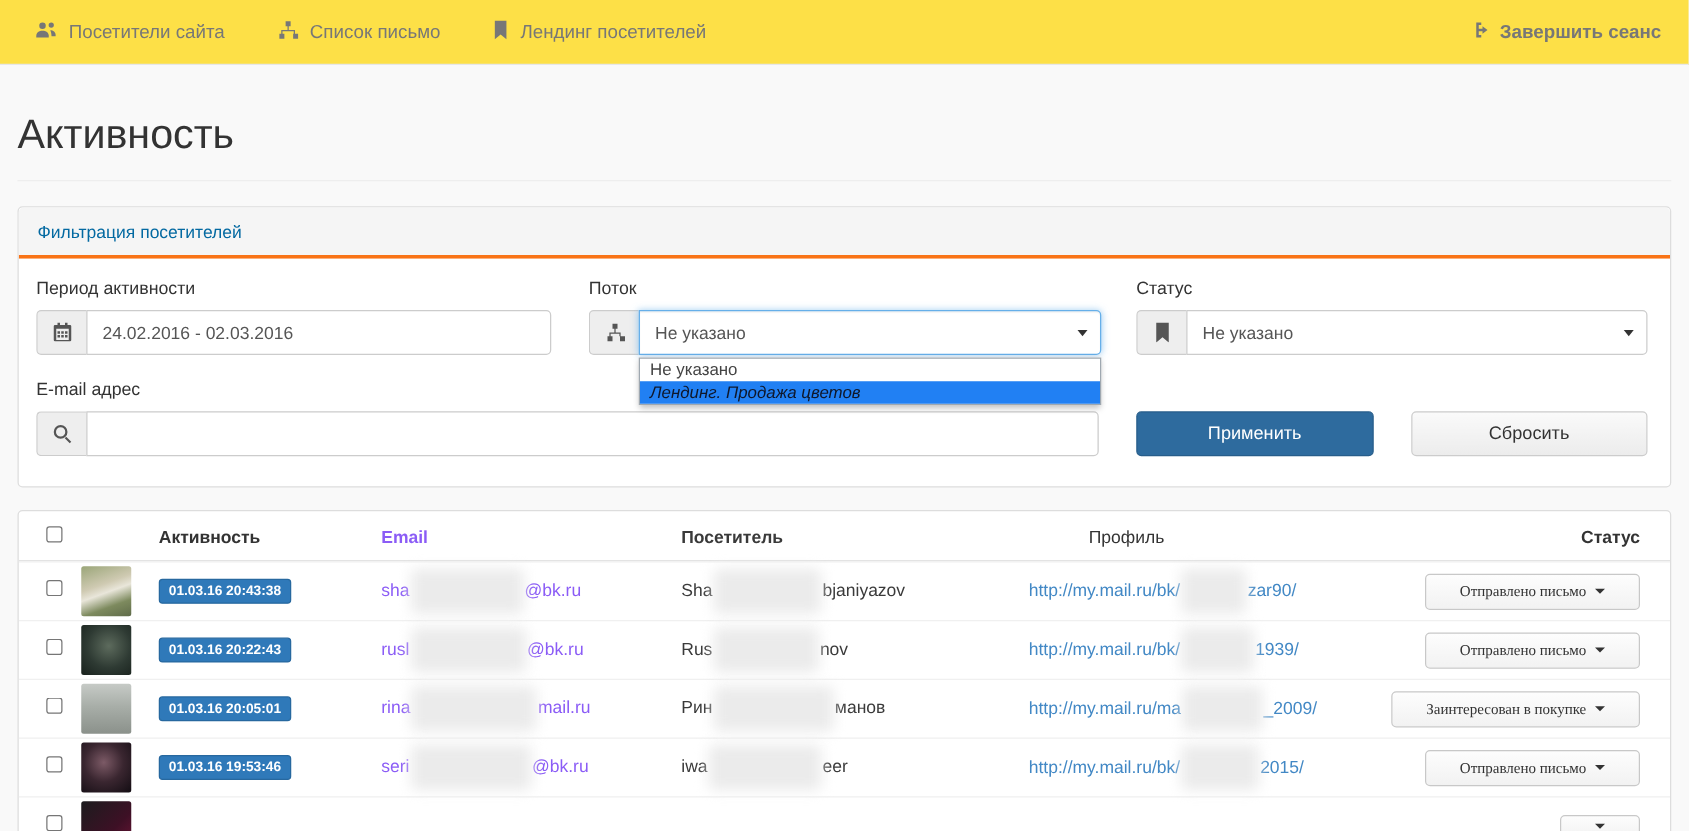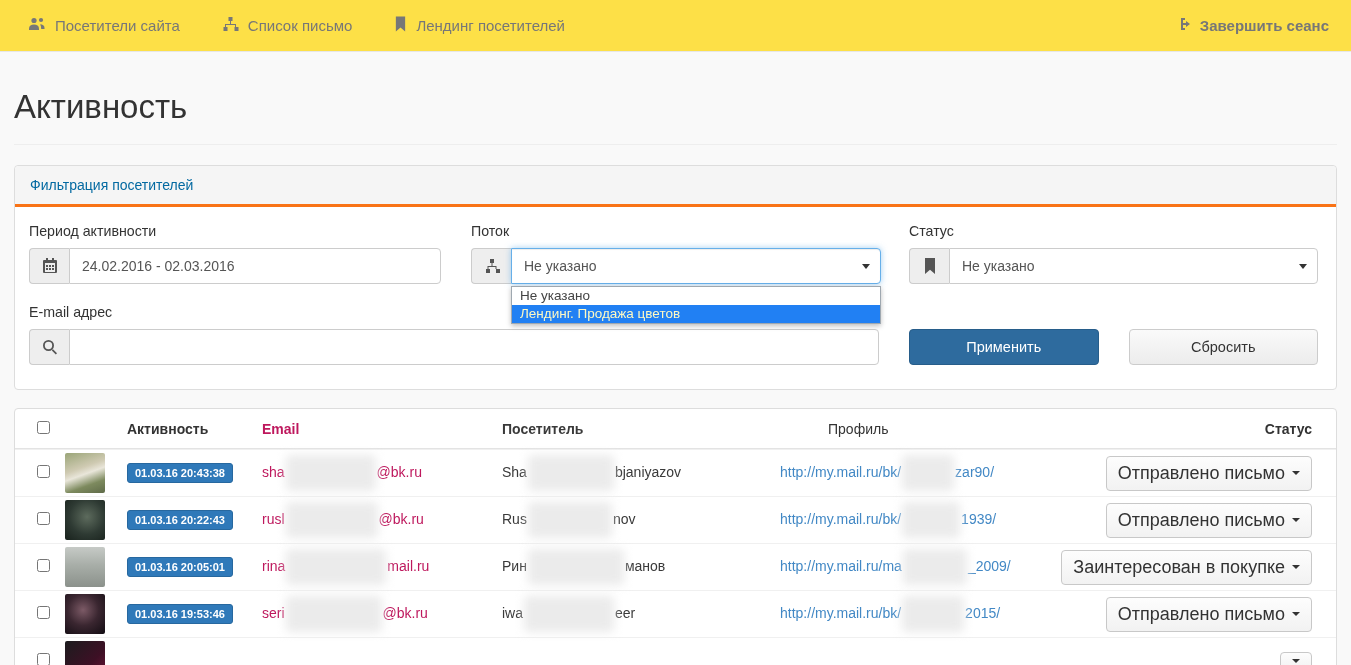--- a/index.html
+++ b/index.html
@@ -64,54 +64,54 @@
     width: 0; height: 0; border-left: 4px solid transparent; border-right: 4px solid transparent;
     border-top: 5px solid #333;
   }
   
   .dd-list {
     position: absolute; left: 40px; right: 0; top: calc(100% + 2px); z-index: 30;
     background: #fff; border: 1px solid #9fa8b0; box-shadow: 0 2px 5px rgba(0,0,0,.25);
     font-size: 13.5px; color: #444;
   }
   .dd-option { padding: 1px 8px; line-height: 16px; cursor: pointer; white-space: nowrap; }
-  .dd-option.highlighted { background: var(--hl, #2180f3); color: #fef9c3; }
+  .dd-option.highlighted { background: var(--hl, #2180f3); color: #0f172a; font-style: italic; }
   
   .btn { height: 36px; width: 190px; border-radius: 4px; font-size: 14.5px; cursor: pointer;
          font-family: "Liberation Sans", "DejaVu Sans", sans-serif; }
   .btn-primary { background: #2e6b9e; border: 1px solid #275d8a; color: #fff; }
   .btn-default { background: linear-gradient(#fafafa, #ececec); border: 1px solid #ccc; color: #333; }
   
   .table-panel { margin-top: 18px; border-radius: 4px 4px 0 0; overflow: hidden; }
   .trow { display: flex; align-items: center; height: 47px; border-top: 1px solid #f0f0f0; }
   .thead { height: 40px; border-top: 0; border-bottom: 1px solid #e3e3e3; font-weight: bold; font-size: 14px; }
   .c { flex: 0 0 auto; }
   .c-check { width: 50px; padding-left: 22px; }
   .c-avatar { width: 62px; }
   .c-activity { width: 135px; }
-  .c-email { width: 240px; font-size: 14px; color: #be185d; white-space: nowrap; }
+  .c-email { width: 240px; font-size: 14px; color: #8b5cf6; white-space: nowrap; margin-left: 43px; }
   .c-visitor { width: 278px; font-size: 14px; color: #3a3a3a; white-space: nowrap; }
   .c-profile { flex: 1 1 auto; white-space: nowrap; }
   .c-status { width: 210px; display: flex; justify-content: flex-end; padding-right: 24px; }
   .av { width: 40px; height: 40px; border-radius: 2px; }
   .av-0 { background: linear-gradient(160deg, #9aa578 0%, #cfcab2 38%, #e9e6da 52%, #7d8a5e 75%, #5f6b49 100%); }
   .av-1 { background: radial-gradient(circle at 55% 42%, #5d6b5d 0%, #2e3a33 55%, #18211c 100%); }
   .av-2 { background: linear-gradient(180deg, #c6cac6 0%, #a8aea8 45%, #8b918b 100%); }
   .av-3 { background: radial-gradient(circle at 45% 40%, #7c5a66 0%, #3a2630 48%, #120c12 100%); }
   .av-4 { background: linear-gradient(135deg, #1c1c1e 0%, #3d1025 60%, #6e1437 100%); }
   .badge {
     display: inline-block; background: #2f79b9; border: 1px solid #27689f; color: #fff;
     font-size: 11px; font-weight: bold; padding: 3px 7px; border-radius: 3px; white-space: nowrap;
   }
   .plink { color: #4288c5; font-size: 14px; text-decoration: none; cursor: pointer; }
   .status-btn {
     display: inline-flex; align-items: center; gap: 7px;
     background: linear-gradient(#fdfdfd, #f2f2f2); border: 1px solid #c8c8c8; border-radius: 4px;
-    color: #333; font-size: 18px; padding: 6px 11px; cursor: pointer; white-space: nowrap;
-    font-family: Liberation Sans, sans-serif;
+    color: #333; font-size: 12px; padding: 6px 27px; cursor: pointer; white-space: nowrap;
+    font-family: Liberation Serif, serif;
   }
   .caret-down {
     width: 0; height: 0; border-left: 4px solid transparent; border-right: 4px solid transparent;
     border-top: 4px solid #333;
   }
   .blob {
     display: inline-block; height: 36px; border-radius: 4px; background: #ebebeb;
     filter: blur(5px); vertical-align: middle; margin: 0 1px;
   }
   input[type="checkbox"] { width: 13px; height: 13px; }

